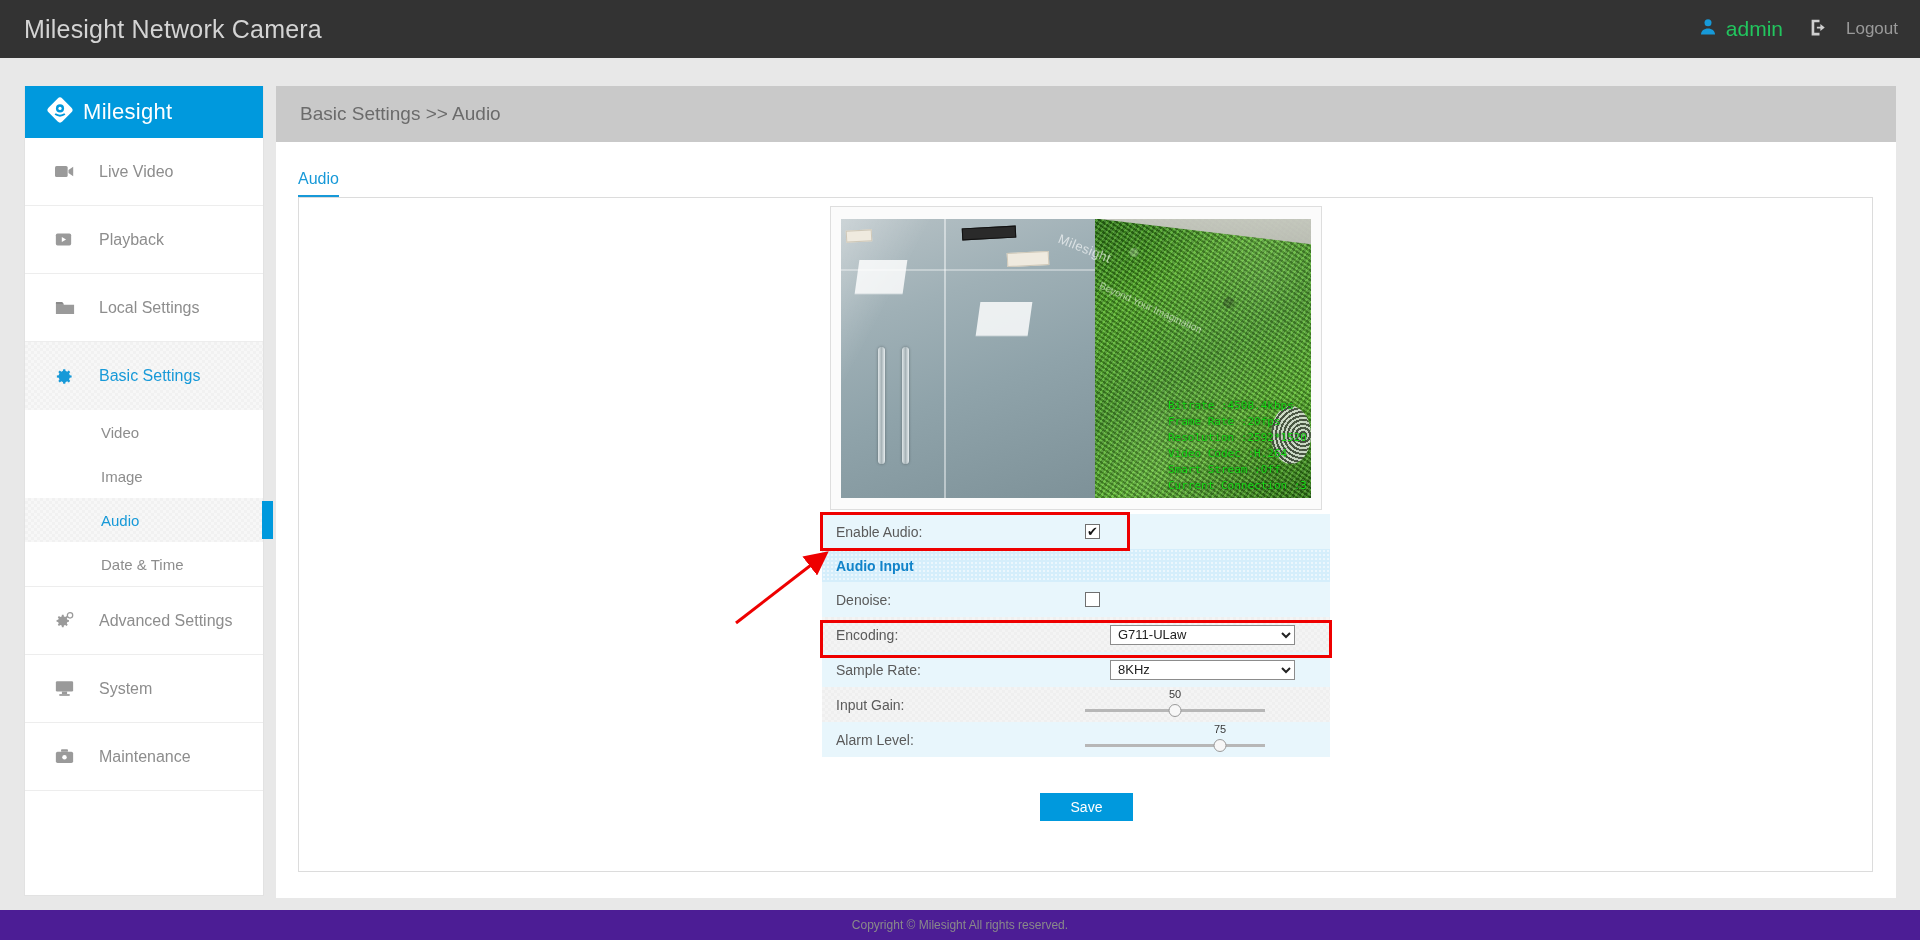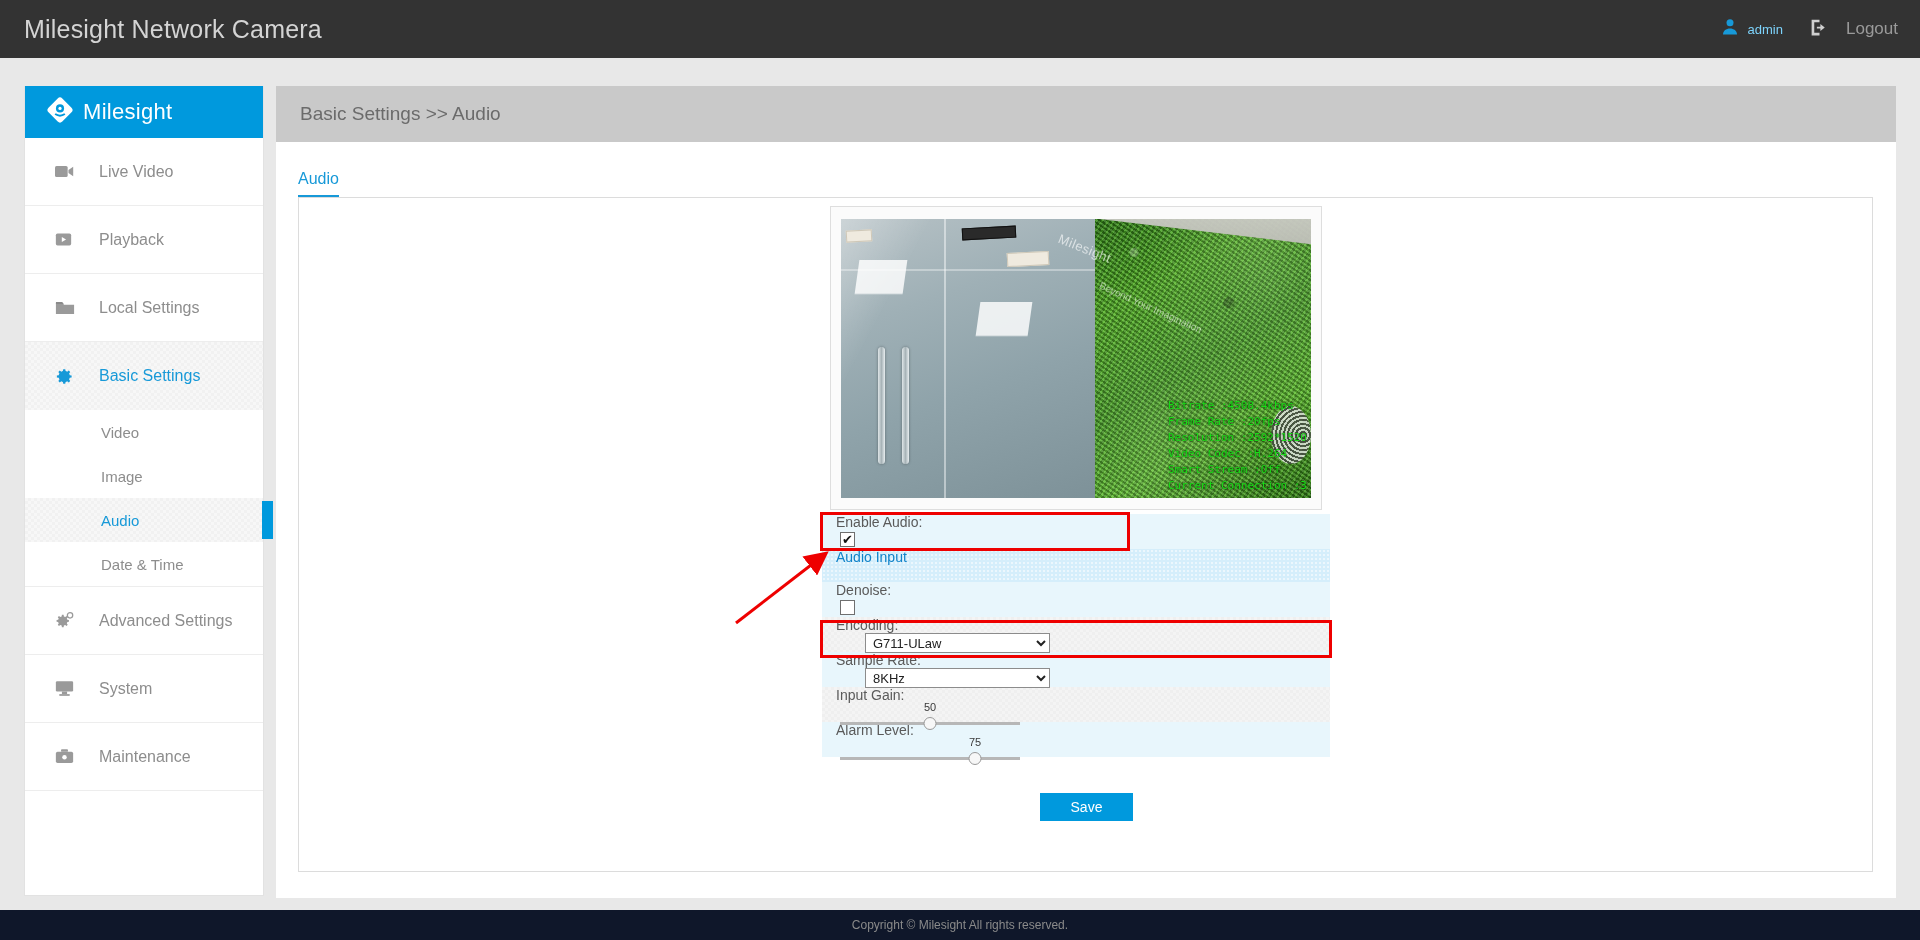--- a/index.html
+++ b/index.html
@@ -17,21 +17,21 @@
     position:absolute; left:0; top:0; width:1920px; height:58px;
     background:#333333;
     display:flex; align-items:center; justify-content:space-between;
   }
   .app-title{
     color:#d4d4d4; font-size:25px; margin-left:24px; letter-spacing:.2px;
     font-weight:400; white-space:nowrap;
   }
   .topbar-right{ display:flex; align-items:center; margin-right:22px; gap:26px;}
   .user-block{ display:flex; align-items:center; gap:8px; }
-  .user-name{ color:#7dd3fc; font-size:13px; }
+  .user-name{ color:#22c55e; font-size:21px; }
   .logout-block{ display:flex; align-items:center; gap:16px; cursor:pointer;}
   .logout-text{ color:#9a9a9a; font-size:17px; }
 
   
   .sidebar{
     position:absolute; left:24px; top:86px; width:240px;
     background:#ffffff;
     border:1px solid #e2e2e2; border-top:none;
     height:810px;
   }
@@ -165,42 +165,42 @@
   .fan{
     position:absolute; right:0px; bottom:12%; width:40px; height:58px;
     background:repeating-radial-gradient(circle at 80% 50%, #e9e9e9 0 2px, #4a4a4a 2px 4px);
     opacity:.8; border-radius:50%;
   }
 
   
   .table{
     position:absolute; left:822px; top:514px; width:508px;
   }
-  .row{ display:flex; height:35px; align-items:stretch;flex-direction:column; }
+  .row{ display:flex; height:35px; align-items:stretch; }
   .row .label{
     width:245px; display:flex; align-items:center; padding-left:14px;
     font-size:14px; color:#5a5a5a;
   }
   .row .field{ flex:1; display:flex; align-items:center; padding-left:18px;}
   .row.blue{ background:#e8f6fc; }
   .row.gray{
     background-color:#f4f4f4;
     background-image:
       linear-gradient(45deg,rgba(0,0,0,.018) 25%,transparent 25%,transparent 75%,rgba(0,0,0,.018) 75%),
       linear-gradient(45deg,rgba(0,0,0,.018) 25%,transparent 25%,transparent 75%,rgba(0,0,0,.018) 75%);
     background-size:6px 6px; background-position:0 0,3px 3px;
   }
   .row.section{
     background-color:#d5eefb;
     background-image:
       radial-gradient(rgba(255,255,255,.55) 1px, transparent 1px);
     background-size:4px 4px;
     height:33px;
   }
-  .row.section .label{ color:#1183c9; font-weight:normal; font-size:14px; }
+  .row.section .label{ color:#1183c9; font-weight:bold; font-size:14px; }
   .cb{
     width:15px; height:15px; border:1px solid #6f6f6f; background:#fff;
     display:inline-flex; align-items:center; justify-content:center;
     font-size:13px; color:#111; line-height:1; cursor:pointer;
   }
   select{
     width:185px; height:20px; font-size:13px;
     font-family:"Liberation Sans", sans-serif;
     border:1px solid #8c8c8c; background:#fff; color:#222;
     padding-left:3px;
@@ -236,21 +236,21 @@
   .pagebg{
     position:absolute; left:0; top:58px; width:1920px; height:882px;
     background:#e8e8e8; z-index:-1;
   }
   .content-white{
     position:absolute; left:276px; top:142px; width:1620px; height:756px;
     background:#ffffff; z-index:-1;
   }
   .footer{
     position:absolute; left:0; bottom:0; width:1920px; height:30px;
-    background:#0f172a; display:flex; align-items:center; justify-content:center;
+    background:#4c1d95; display:flex; align-items:center; justify-content:center;
   }
   .footer-text{ color:#8a8a8a; font-size:12px; }
 </style>
 </head>
 <body>
 
 <div class="pagebg"></div>
 <div class="content-white"></div>
 
 <div class="topbar">

